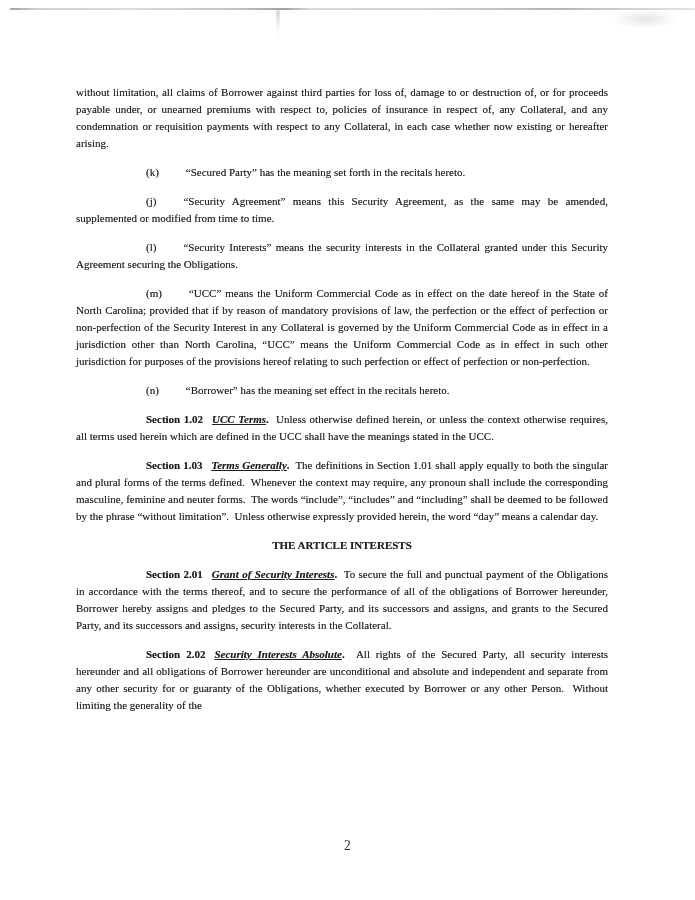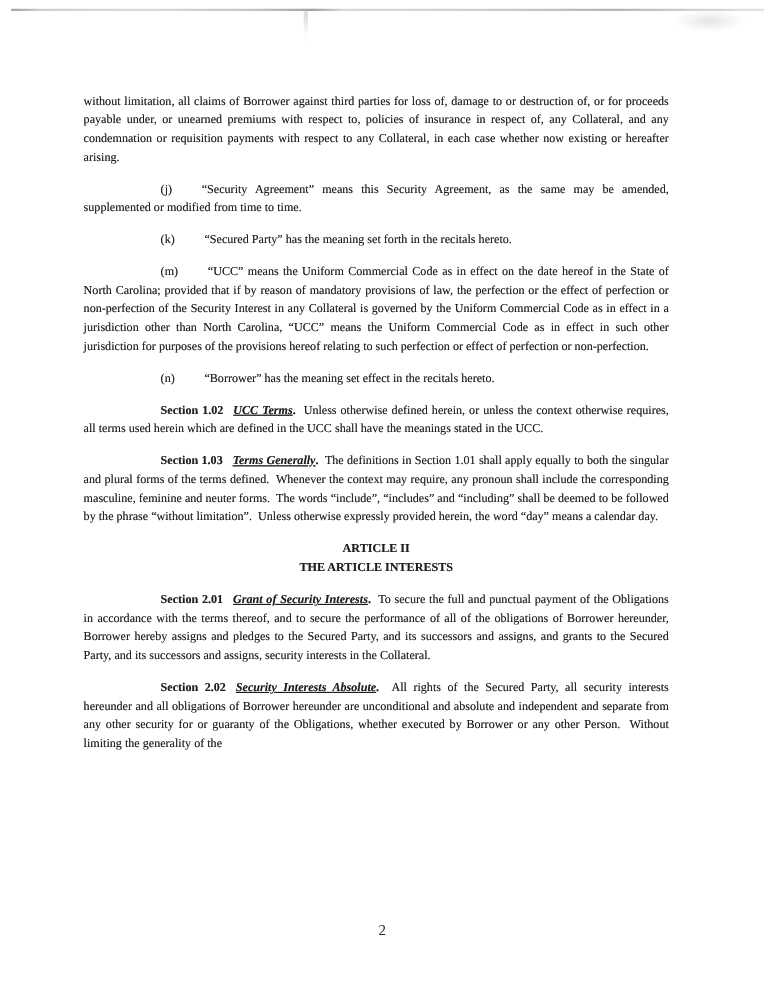--- a/index.html
+++ b/index.html
@@ -88,28 +88,28 @@
 </head>
 <body>
 
 <div class="page">
   <div class="scan-line"></div>
   <div class="smudge-a"></div>
   <div class="smudge-b"></div>
 
   <div class="doc">
       <p class="para no-indent"><span>without limitation, all claims of Borrower against third parties for loss of, damage to or destruction of, or for proceeds payable under, or unearned premiums with respect to, policies of insurance in respect of, any Collateral, and any condemnation or requisition payments with respect to any Collateral, in each case whether now existing or hereafter arising.</span></p>
+      <p class="para"><span class="gap-lg">(k)</span><span>“Secured Party” has the meaning set forth in the recitals hereto.</span></p>
       <p class="para"><span class="gap-lg">(j)</span><span>“Security Agreement” means this Security Agreement, as the same may be amended, supplemented or modified from time to time.</span></p>
-      <p class="para"><span class="gap-lg">(k)</span><span>“Secured Party” has the meaning set forth in the recitals hereto.</span></p>
+      <p class="para"><span class="gap-lg">(l)</span><span>“Security Interests” means the security interests in the Collateral granted under this Security Agreement securing the Obligations.</span></p>
       <p class="para"><span class="gap-lg">(m)</span><span>“UCC” means the Uniform Commercial Code as in effect on the date hereof in the State of North Carolina; provided that if by reason of mandatory provisions of law, the perfection or the effect of perfection or non-perfection of the Security Interest in any Collateral is governed by the Uniform Commercial Code as in effect in a jurisdiction other than North Carolina, “UCC” means the Uniform Commercial Code as in effect in such other jurisdiction for purposes of the provisions hereof relating to such perfection or effect of perfection or non-perfection.</span></p>
       <p class="para"><span class="gap-lg">(n)</span><span>“Borrower” has the meaning set effect in the recitals hereto.</span></p>
       <p class="para"><span class="seg-b gap-sm">Section 1.02</span><span class="seg-b seg-u">UCC Terms</span><span class="seg-b">.</span><span>&nbsp; Unless otherwise defined herein, or unless the context otherwise requires, all terms used herein which are defined in the UCC shall have the meanings stated in the UCC.</span></p>
       <p class="para"><span class="seg-b gap-sm">Section 1.03</span><span class="seg-b seg-u">Terms Generally</span><span class="seg-b">.</span><span>&nbsp; The definitions in Section 1.01 shall apply equally to both the singular and plural forms of the terms defined.&nbsp; Whenever the context may require, any pronoun shall include the corresponding masculine, feminine and neuter forms.&nbsp; The words “include”, “includes” and “including” shall be deemed to be followed by the phrase “without limitation”.&nbsp; Unless otherwise expressly provided herein, the word “day” means a calendar day.</span></p>
       <div class="article-heading">
-        <div>ARTICLE II</div>
         <div>THE ARTICLE INTERESTS</div>
       </div>
       <p class="para"><span class="seg-b gap-sm">Section 2.01</span><span class="seg-b seg-u">Grant of Security Interests</span><span class="seg-b">.</span><span>&nbsp; To secure the full and punctual payment of the Obligations in accordance with the terms thereof, and to secure the performance of all of the obligations of Borrower hereunder, Borrower hereby assigns and pledges to the Secured Party, and its successors and assigns, and grants to the Secured Party, and its successors and assigns, security interests in the Collateral.</span></p>
       <p class="para"><span class="seg-b gap-sm">Section 2.02</span><span class="seg-b seg-u">Security Interests Absolute</span><span class="seg-b">.</span><span>&nbsp; All rights of the Secured Party, all security interests hereunder and all obligations of Borrower hereunder are unconditional and absolute and independent and separate from any other security for or guaranty of the Obligations, whether executed by Borrower or any other Person.&nbsp; Without limiting the generality of the</span></p>
     </div>
 
   <div class="page-number">2</div>
 </div>
 
 </body></html>

